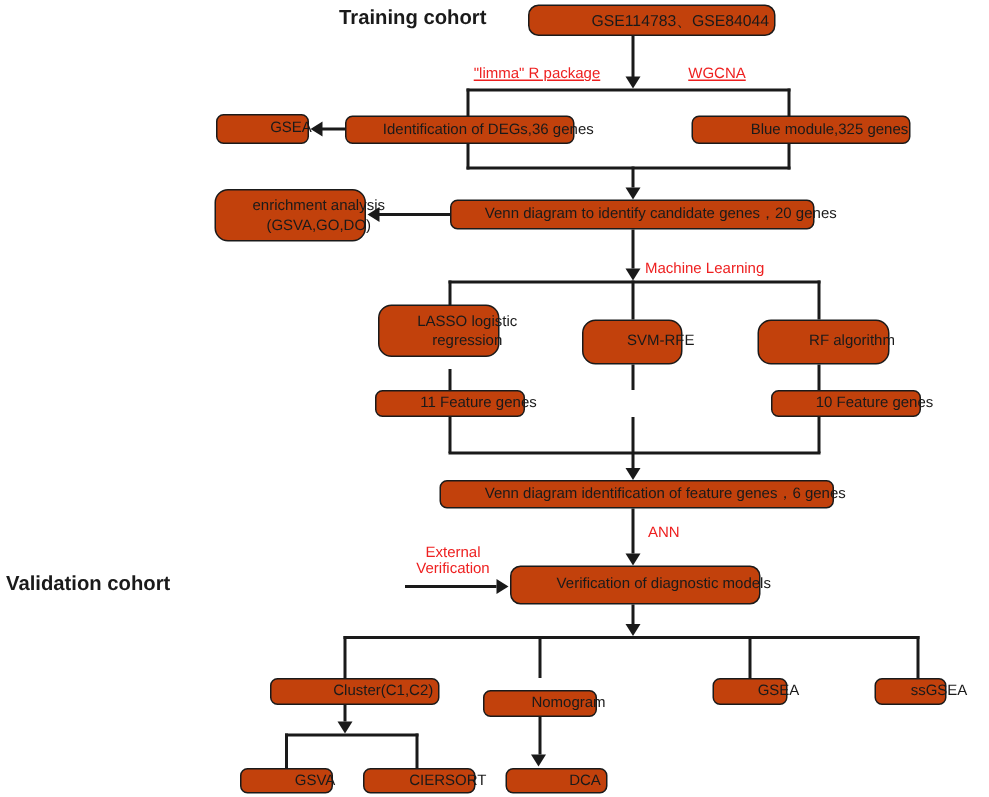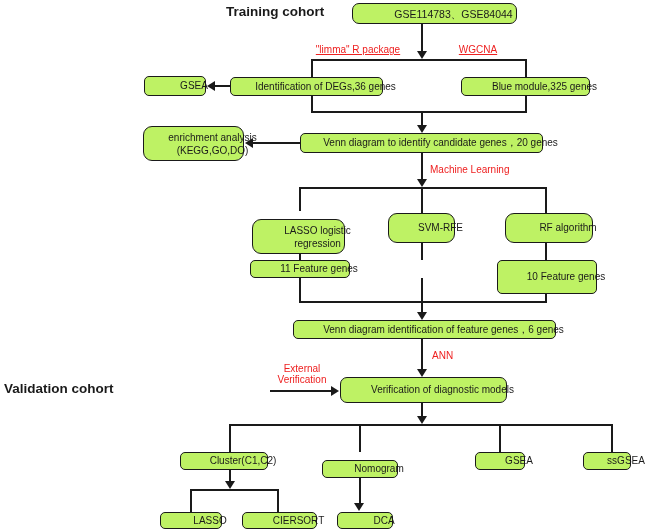--- a/index.html
+++ b/index.html
@@ -7,21 +7,21 @@
     --red-color:#ee2020;
     --bg-color:#ffffff;
   }
   html,body{margin:0;padding:0;background:var(--bg-color);}
   #stage{
     position:relative;width:659px;height:531px;background:var(--bg-color);
     font-family:"Liberation Sans","DejaVu Sans",sans-serif;
     color:var(--line-color);overflow:hidden;
   }
   .node{
-    position:absolute;box-sizing:border-box;background:#bef264;
+    position:absolute;box-sizing:border-box;background:#c2410c;
     border:1.5px solid var(--line-color);
     display:flex;align-items:center;justify-content:center;
     font-size:10px;line-height:12px;white-space:nowrap;text-align:center;
     z-index:3;
     padding-left:38px;
   }
   .node.two{flex-direction:column;line-height:13px;}
   .title{
     position:absolute;font-weight:bold;font-size:13.5px;z-index:3;white-space:nowrap;
   }
@@ -85,55 +85,55 @@
   <div class="ah ah-r" style="left:331px;top:386px"></div>
   <div class="ah ah-d" style="left:417px;top:416px"></div>
   <div class="ah ah-d" style="left:225px;top:481px"></div>
   <div class="ah ah-d" style="left:354px;top:503px"></div>
 
   <div class="title" style="left:4px;top:381px">Validation cohort</div>
   <div class="title" style="left:226px;top:4px">Training cohort</div>
 
   <div class="rlabel ul" style="left:312px;top:44px;width:92px">"limma" R package</div>
   <div class="rlabel ul" style="left:455px;top:44px;width:46px">WGCNA</div>
-  <div class="rlabel" style="left:430px;top:164px">Machine Learning</div>
+  <div class="rlabel" style="left:430px;top:174px">Machine Learning</div>
   <div class="rlabel" style="left:432px;top:350px">ANN</div>
   <div class="rlabel" style="left:270px;top:363px;width:64px;line-height:11px">
     <span style="display:block">External</span>
     <span style="display:block">Verification</span>
   </div>
 
   <div class="node" style="left:352px;top:3px;width:165px;height:21px;border-radius:7px;font-size:10.5px">GSE114783、GSE84044</div>
 
   <div class="node" style="left:144px;top:76px;width:62px;height:20px;border-radius:5px">GSEA</div>
   <div class="node" style="left:230px;top:77px;width:153px;height:19px;border-radius:5px">Identification of DEGs,36 genes</div>
-  <div class="node" style="left:461px;top:77px;width:129px;height:19px;border-radius:5px">Blue module,325 genes</div>
+  <div class="node" style="left:461px;top:77px;width:146px;height:19px;border-radius:5px">Blue module,325 genes</div>
 
   <div class="node two" style="left:143px;top:126px;width:101px;height:35px;border-radius:9px">
     <span>enrichment analysis</span>
-    <span>(KEGG,GO,DO)</span>
+    <span>(GSVA,GO,DO)</span>
   </div>
   <div class="node" style="left:300px;top:133px;width:243px;height:20px;border-radius:5px">Venn diagram to identify candidate genes，20 genes</div>
 
-  <div class="node two" style="left:252px;top:219px;width:93px;height:35px;border-radius:9px">
+  <div class="node two" style="left:252px;top:203px;width:81px;height:35px;border-radius:9px">
     <span>LASSO logistic</span>
     <span>regression</span>
   </div>
   <div class="node" style="left:505px;top:213px;width:88px;height:30px;border-radius:9px">RF algorithm</div>
   <div class="node" style="left:388px;top:213px;width:67px;height:30px;border-radius:9px">SVM-RFE</div>
 
   <div class="node" style="left:250px;top:260px;width:100px;height:18px;border-radius:5px">11 Feature genes</div>
-  <div class="node" style="left:497px;top:260px;width:100px;height:34px;border-radius:5px">10 Feature genes</div>
+  <div class="node" style="left:514px;top:260px;width:100px;height:18px;border-radius:5px">10 Feature genes</div>
 
   <div class="node" style="left:293px;top:320px;width:263px;height:19px;border-radius:5px">Venn diagram identification of feature genes，6 genes</div>
 
   <div class="node" style="left:340px;top:377px;width:167px;height:26px;border-radius:7px">Verification of diagnostic models</div>
 
-  <div class="node" style="left:180px;top:452px;width:88px;height:18px;border-radius:5px">Cluster(C1,C2)</div>
+  <div class="node" style="left:180px;top:452px;width:113px;height:18px;border-radius:5px">Cluster(C1,C2)</div>
   <div class="node" style="left:322px;top:460px;width:76px;height:18px;border-radius:5px">Nomogram</div>
   <div class="node" style="left:475px;top:452px;width:50px;height:18px;border-radius:5px">GSEA</div>
   <div class="node" style="left:583px;top:452px;width:48px;height:18px;border-radius:5px">ssGSEA</div>
 
-  <div class="node" style="left:160px;top:512px;width:62px;height:17px;border-radius:5px">LASSO</div>
+  <div class="node" style="left:160px;top:512px;width:62px;height:17px;border-radius:5px">GSVA</div>
   <div class="node" style="left:242px;top:512px;width:75px;height:17px;border-radius:5px">CIERSORT</div>
-  <div class="node" style="left:337px;top:512px;width:56px;height:17px;border-radius:5px">DCA</div>
+  <div class="node" style="left:337px;top:512px;width:68px;height:17px;border-radius:5px">DCA</div>
 
 </div>
 
 </body></html>

